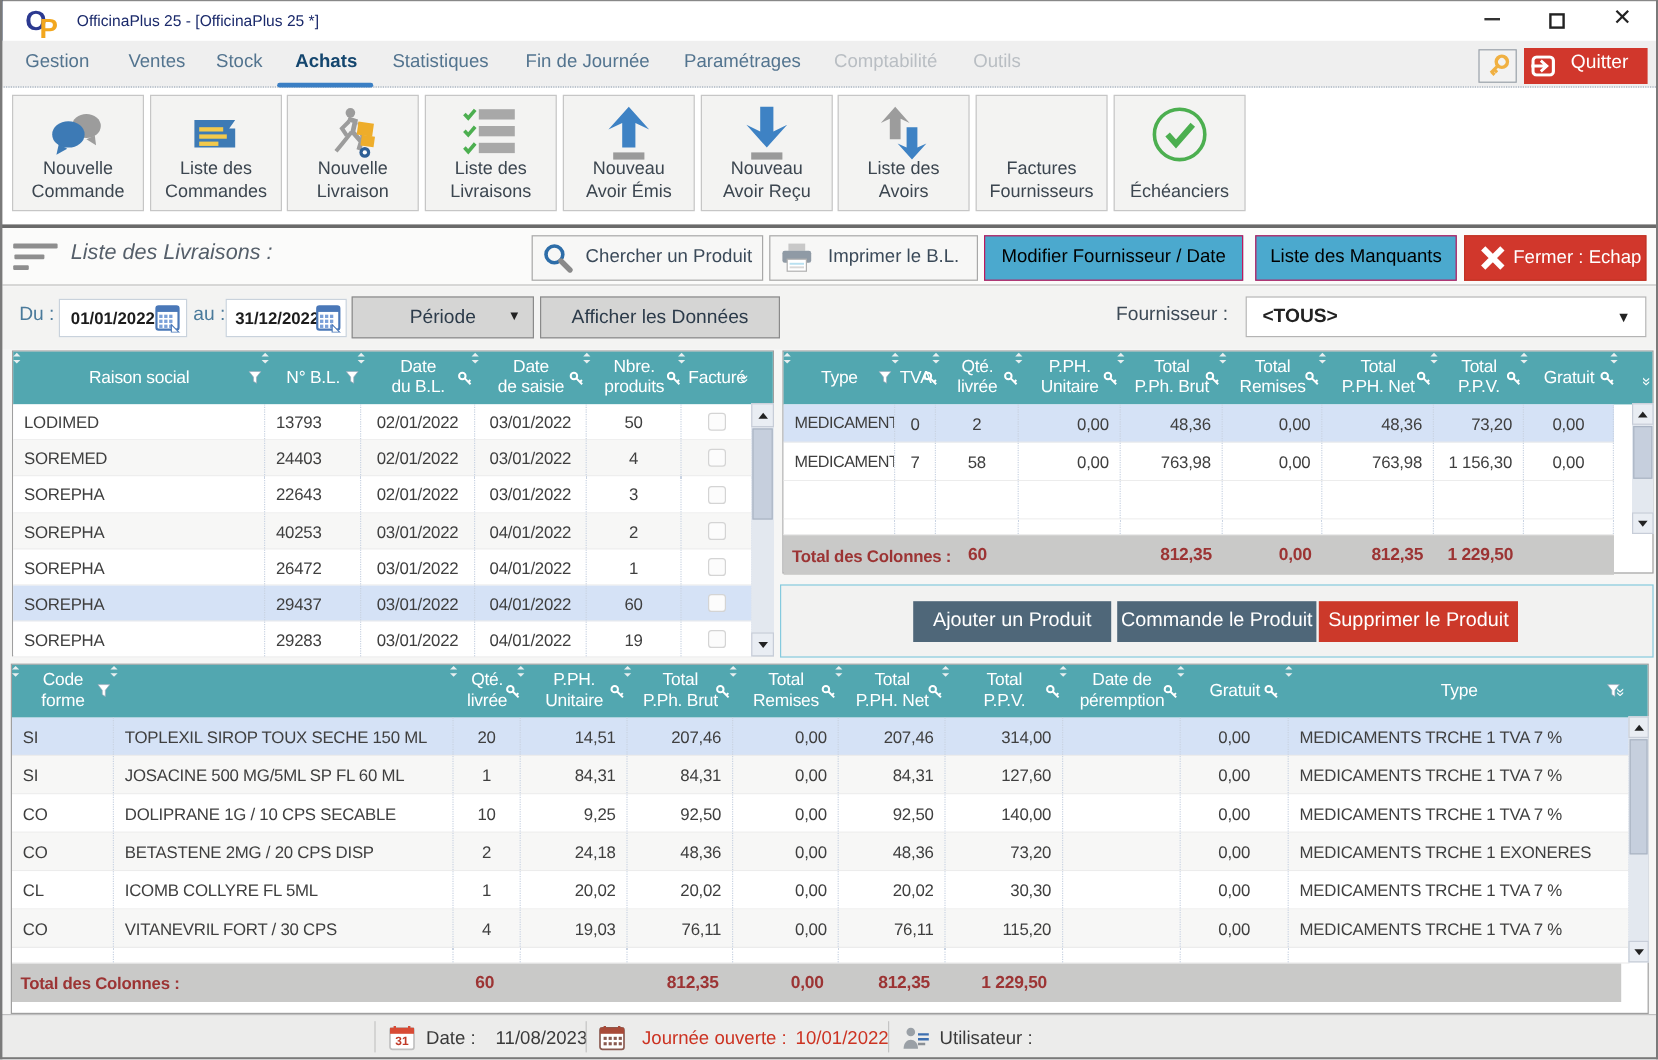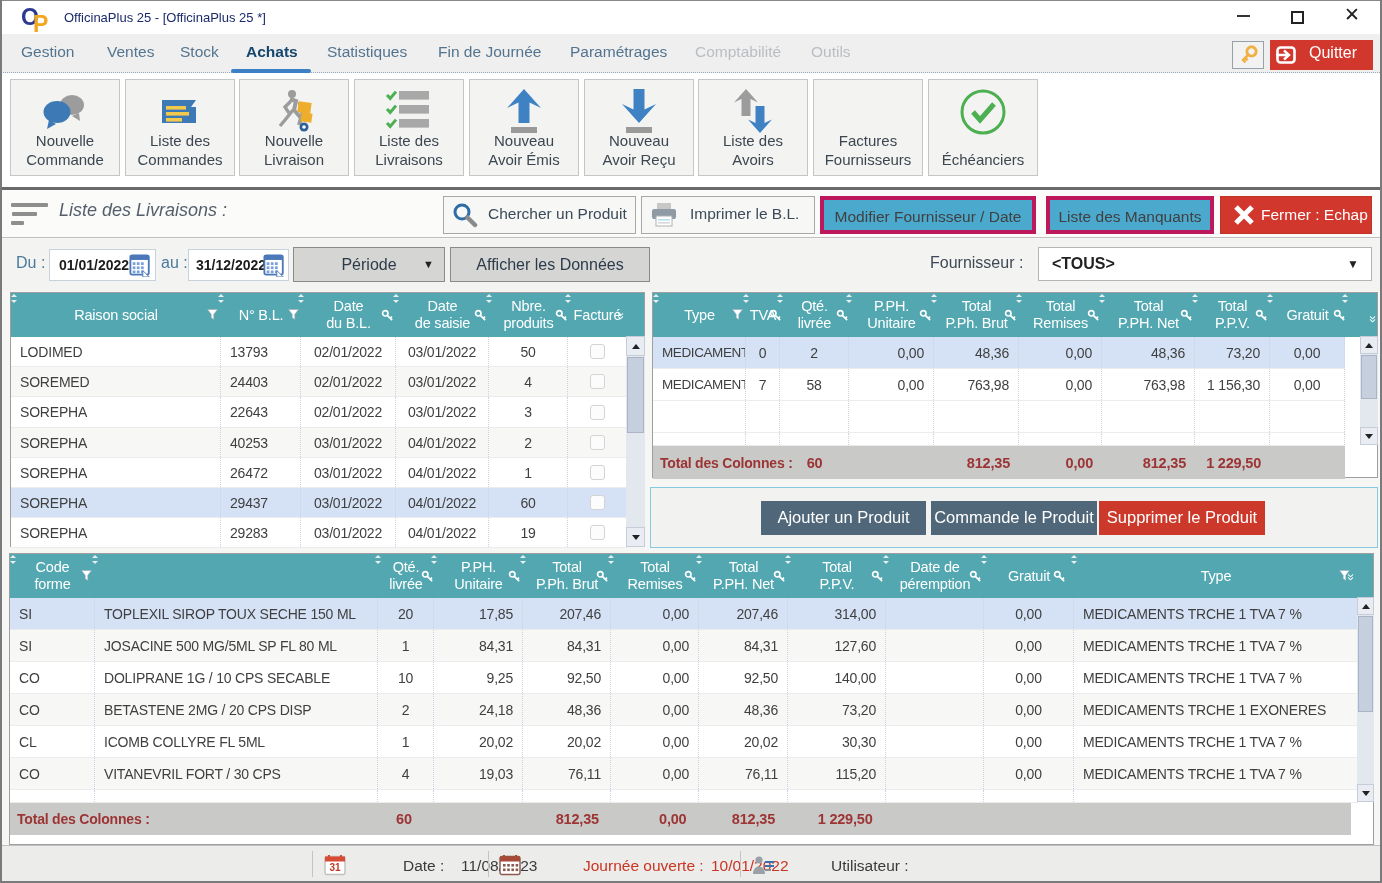--- a/index.html
+++ b/index.html
@@ -29,21 +29,21 @@
 .tbtn{position:absolute;top:5px;width:110px;height:97px;background:#f3f3f2;border:1px solid #c6c6c6;text-align:center;}
 .tbtn .lbl{position:absolute;bottom:6px;left:0;width:100%;font-size:15px;line-height:19px;color:#3c4650;}
 .tbtn .ico{position:absolute;top:8px;left:0;width:100%;height:52px;}
 #sepline{left:0;top:187px;width:1382px;height:3px;background:#6a6a6a;}
 
 #panel{left:2px;top:190px;width:1378px;height:655px;background:#f6f6f5;}
 #hdrrow{left:0;top:0;width:1378px;height:48px;background:#fbfbfa;border-bottom:1px solid #bfbfbf;}
 #hamb span{position:absolute;background:#8e8e8e;height:4px;border-radius:1px;}
 #hdr-title{left:57px;top:10px;font-style:italic;font-size:18px;color:#555f6a;}
 .hbtn{position:absolute;top:6px;height:38px;background:#f7f7f6;border:1px solid #a8a8a8;color:#3b4a59;font-size:15.5px;white-space:nowrap;}
-.hbtn.teal{background:#4ba9ce;border:4px solid #be185d;color:#404040;}
+.hbtn.teal{background:#4ba9ce;border:1px solid #be185d;color:#000000;}
 .hbtn.red{background:#d1372c;border:1px solid #c03325;color:#fff;}
 #filterrow{left:0;top:49px;width:1378px;height:52px;background:#f3f3f2;}
 .flabel{position:absolute;font-size:16px;color:#4a7a9b;}
 .dinput{position:absolute;top:10px;height:32px;background:#fff;border:1px solid #c9d2dc;font-size:14px;font-weight:bold;color:#1c1c1c;}
 .gbtn{position:absolute;top:8px;height:35px;background:#d5d5d4;border:1px solid #8a8a8a;color:#2c3b4a;font-size:16px;text-align:center;line-height:33px;}
 #four-dd{position:absolute;left:1036px;top:8px;width:334px;height:34px;background:#fff;border:1px solid #b4b4b4;}
 
 .tbl{position:absolute;background:#fff;}
 .thead{position:absolute;left:0;top:0;width:100%;background:#52a7b0;color:#fff;padding-left:38px;}
 .hc{position:absolute;top:0;height:100%;font-size:14.5px;letter-spacing:-0.2px;text-align:center;color:#fff;display:flex;align-items:center;justify-content:center;line-height:17px;}
@@ -71,21 +71,21 @@
 .sbtn.up:before{border-bottom:5px solid #222;}
 .sbtn.dn:before{border-top:5px solid #222;}
 .sthumb{position:absolute;left:1px;background:#c6cfdd;border:1px solid #aab4c4;width:calc(100% - 2px);}
 
 #bpanel{position:absolute;left:650px;top:487px;width:728px;height:61px;background:#f2f2f1;border:1px solid #85cade;}
 .pbtn{position:absolute;top:13px;height:34px;color:#fff;font-size:16.5px;text-align:center;line-height:33px;}
 .pbtn.slate{background:#4f6779;}
 .pbtn.red{background:#cc392a;}
 
 #statusbar{left:0;top:845px;width:1382px;height:38px;background:#ececeb;border-top:1px solid #c0c0c0;}
-#statusbar .t{position:absolute;top:11px;font-size:15.5px;color:#3a3a3a;margin-left:48px;}
+#statusbar .t{position:absolute;top:11px;font-size:15.5px;color:#3a3a3a;}
 #statusbar .t.red{color:#cc3322;}
 #statusbar .vsep{position:absolute;top:5px;width:1px;height:26px;background:#c4c4c4;}
 #win-borders{left:0;top:0;width:1382px;height:883px;border:2px solid #7a7a7a;border-top:none;pointer-events:none;z-index:50;}
 </style></head><body>
 
 <div class="abs" id="titlebar"></div>
 <div class="abs" id="tb-left"></div>
 <div class="abs" id="logo">
     <span class="o">O</span>
     <span class="p">P</span>
@@ -613,32 +613,32 @@
 <span class="sd" style="left:686px;top:1px"></span>
 <span class="sd" style="left:775px;top:1px"></span>
 <span class="sd" style="left:873px;top:1px"></span>
 <span class="sd" style="left:971px;top:1px"></span>
 <span class="sd" style="left:1061px;top:1px"></span>
 </div>
 <div class="trow sel" style="top:44px;height:32px">
       <div class="td l" style="width:85px">SI</div>
       <div class="td l" style="width:283px">TOPLEXIL SIROP TOUX SECHE  150 ML</div>
       <div class="td c" style="width:56px">20</div>
-      <div class="td r" style="width:89px">17,85</div>
+      <div class="td r" style="width:89px">14,51</div>
       <div class="td r" style="width:88px">207,46</div>
       <div class="td r" style="width:88px">0,00</div>
       <div class="td r" style="width:89px">207,46</div>
       <div class="td r" style="width:98px">314,00</div>
       <div class="td c" style="width:98px"></div>
       <div class="td c" style="width:90px">0,00</div>
       <div class="td l" style="width:284px">MEDICAMENTS TRCHE 1 TVA 7 %</div>
     </div>
 <div class="trow alt" style="top:76px;height:32px">
       <div class="td l" style="width:85px">SI</div>
-      <div class="td l" style="width:283px">JOSACINE 500 MG/5ML SP FL 80 ML</div>
+      <div class="td l" style="width:283px">JOSACINE 500 MG/5ML SP FL 60 ML</div>
       <div class="td c" style="width:56px">1</div>
       <div class="td r" style="width:89px">84,31</div>
       <div class="td r" style="width:88px">84,31</div>
       <div class="td r" style="width:88px">0,00</div>
       <div class="td r" style="width:89px">84,31</div>
       <div class="td r" style="width:98px">127,60</div>
       <div class="td c" style="width:98px"></div>
       <div class="td c" style="width:90px">0,00</div>
       <div class="td l" style="width:284px">MEDICAMENTS TRCHE 1 TVA 7 %</div>
     </div>

